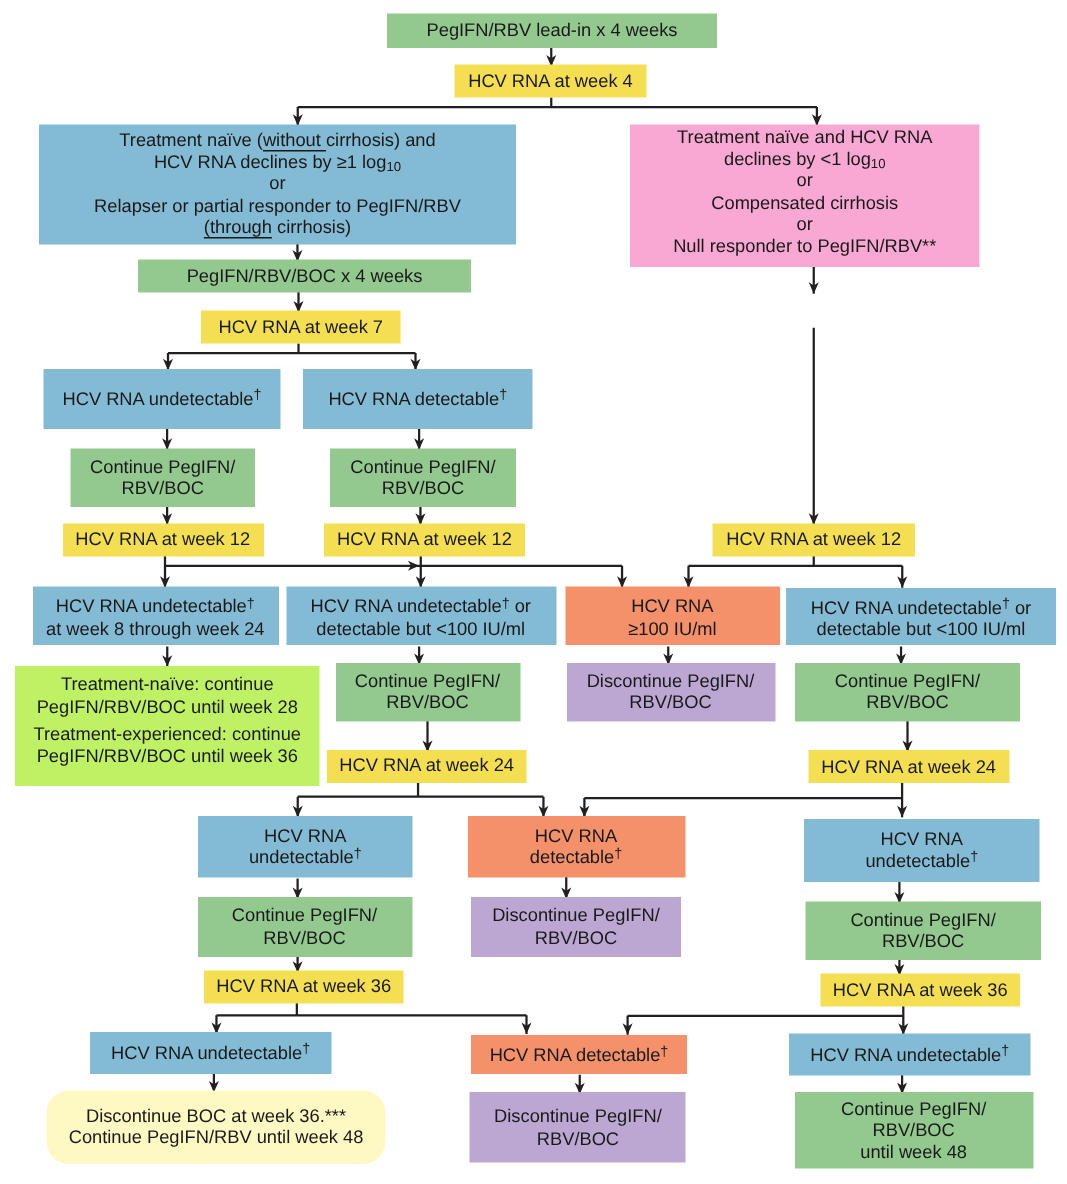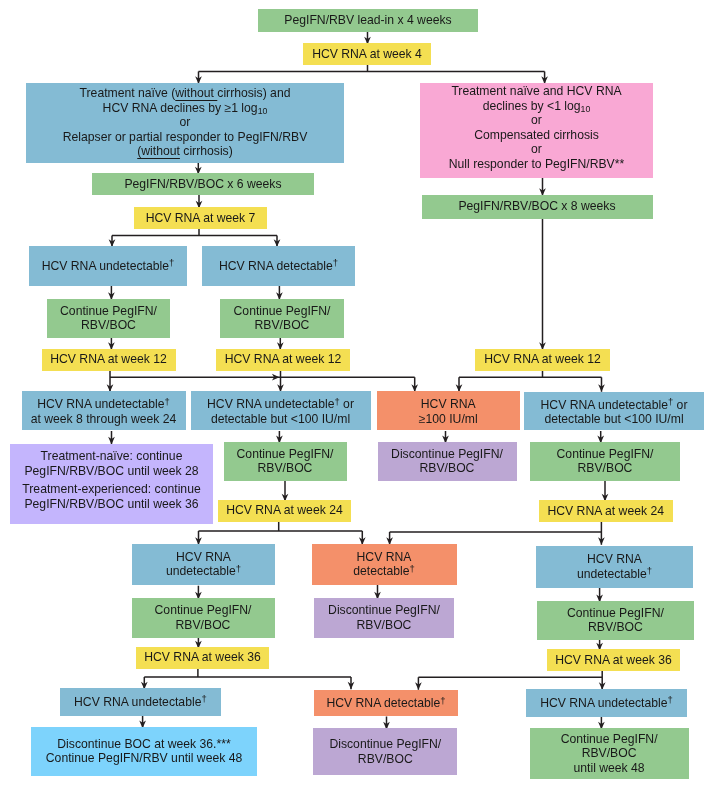--- a/index.html
+++ b/index.html
@@ -158,30 +158,27 @@
         <path d="M 601.4 729.3 L 598.05 721.6999999999999 L 601.4 723.9 L 604.75 721.6999999999999 Z" fill="#231F20"></path>
       </g>
     </svg>
 <div class="node" style="left: 258px; top: 8.5px; width: 220px; height: 23.5px; background: rgb(147, 201, 143);">
       <div class="txt">PegIFN/RBV lead-in x 4 weeks</div>
     </div>
     <div class="node" style="left: 303px; top: 43px; width: 128px; height: 22px; background: rgb(244, 223, 82);">
       <div class="txt">HCV RNA at week 4</div>
     </div>
     <div class="node" style="left: 26px; top: 82.5px; width: 318px; height: 80px; background: rgb(132, 187, 212);">
-      <div class="txt">Treatment naïve (<span class="ul">without </span>cirrhosis) and<br>HCV RNA declines by ≥1 log<sub>10</sub><br>or<br>Relapser or partial responder to PegIFN/RBV<br><span class="ul">(without</span> cirrhosis)</div>
+      <div class="txt">Treatment naïve (<span class="ul">without </span>cirrhosis) and<br>HCV RNA declines by ≥1 log<sub>10</sub><br>or<br>Relapser or partial responder to PegIFN/RBV<br><span class="ul">(through</span> cirrhosis)</div>
     </div>
     <div class="node" style="left: 420px; top: 82.5px; width: 233px; height: 95px; background: #f9a8d4;">
       <div class="txt" style="position: relative; top: -2.1px;">Treatment naïve and HCV RNA<br>declines by &lt;1 log<sub>10</sub><br>or<br>Compensated cirrhosis<br>or<br>Null responder to PegIFN/RBV**</div>
     </div>
     <div class="node" style="left: 92px; top: 173px; width: 222px; height: 21.5px; background: rgb(147, 201, 143);">
-      <div class="txt">PegIFN/RBV/BOC x 6 weeks</div>
-    </div>
-    <div class="node" style="left: 421.5px; top: 194.5px; width: 231px; height: 24px; background: rgb(147, 201, 143);">
-      <div class="txt">PegIFN/RBV/BOC x 8 weeks</div>
+      <div class="txt">PegIFN/RBV/BOC x 4 weeks</div>
     </div>
     <div class="node" style="left: 134px; top: 207px; width: 133px; height: 22px; background: rgb(244, 223, 82);">
       <div class="txt">HCV RNA at week 7</div>
     </div>
     <div class="node" style="left: 29px; top: 245.5px; width: 158px; height: 40.5px; background: rgb(132, 187, 212);">
       <div class="txt">HCV RNA undetectable<sup>†</sup></div>
     </div>
     <div class="node" style="left: 202px; top: 245.5px; width: 153px; height: 40.5px; background: rgb(132, 187, 212);">
       <div class="txt">HCV RNA detectable<sup>†</sup></div>
     </div>
@@ -205,21 +202,21 @@
     </div>
     <div class="node" style="left: 190.5px; top: 391px; width: 180px; height: 39px; background: rgb(132, 187, 212);">
       <div class="txt" style="position: relative; top: 1.4px;">HCV RNA undetectable<sup>†</sup> or<br>detectable but &lt;100 IU/ml</div>
     </div>
     <div class="node" style="left: 377px; top: 391px; width: 142.5px; height: 39px; background: rgb(244, 144, 106);">
       <div class="txt" style="position: relative; top: 1.4px;">HCV RNA<br>≥100 IU/ml</div>
     </div>
     <div class="node" style="left: 524px; top: 391.5px; width: 180px; height: 38.5px; background: rgb(132, 187, 212);">
       <div class="txt" style="position: relative; top: 1.4px;">HCV RNA undetectable<sup>†</sup> or<br>detectable but &lt;100 IU/ml</div>
     </div>
-    <div class="node" style="left: 10px; top: 443.5px; width: 203px; height: 80.3px; background: #c4b5fd;">
+    <div class="node" style="left: 10px; top: 443.5px; width: 203px; height: 80.3px; background: #bef264;">
       <div class="txt" style="position: relative; top: -3.4px;">Treatment-naïve: continue<br>PegIFN/RBV/BOC until week 28<div style="height:4.3px"></div>Treatment-experienced: continue<br>PegIFN/RBV/BOC until week 36</div>
     </div>
     <div class="node" style="left: 223.5px; top: 441.5px; width: 123px; height: 39px; background: rgb(147, 201, 143);">
       <div class="txt">Continue PegIFN/<br>RBV/BOC</div>
     </div>
     <div class="node" style="left: 377.5px; top: 441.5px; width: 139px; height: 39px; background: rgb(188, 167, 211);">
       <div class="txt">Discontinue PegIFN/<br>RBV/BOC</div>
     </div>
     <div class="node" style="left: 530px; top: 441.5px; width: 150px; height: 39px; background: rgb(147, 201, 143);">
       <div class="txt">Continue PegIFN/<br>RBV/BOC</div>
@@ -256,21 +253,21 @@
     </div>
     <div class="node" style="left: 59.8px; top: 687.9px; width: 161.2px; height: 28px; background: rgb(132, 187, 212);">
       <div class="txt">HCV RNA undetectable<sup>†</sup></div>
     </div>
     <div class="node" style="left: 314.2px; top: 690.1px; width: 143.6px; height: 26.4px; background: rgb(244, 144, 106);">
       <div class="txt">HCV RNA detectable<sup>†</sup></div>
     </div>
     <div class="node" style="left: 526.3px; top: 688.9px; width: 160.4px; height: 27.8px; background: rgb(132, 187, 212);">
       <div class="txt">HCV RNA undetectable<sup>†</sup></div>
     </div>
-    <div class="node" style="left: 31.1px; top: 726.8px; width: 225.9px; height: 49px; background: #7dd3fc;">
+    <div class="node" style="left: 31.1px; top: 726.8px; width: 225.9px; height: 49px; background: #fef9c3; border-radius: 15px;">
       <div class="txt">Discontinue BOC at week 36.***<br>Continue PegIFN/RBV until week 48</div>
     </div>
     <div class="node" style="left: 313.3px; top: 728.1px; width: 144px; height: 47.3px; background: rgb(188, 167, 211);">
       <div class="txt">Discontinue PegIFN/<br>RBV/BOC</div>
     </div>
     <div class="node" style="left: 529.5px; top: 728px; width: 159.2px; height: 51.4px; background: rgb(147, 201, 143);">
       <div class="txt">Continue PegIFN/<br>RBV/BOC<br>until week 48</div>
     </div>
   </div>
 

